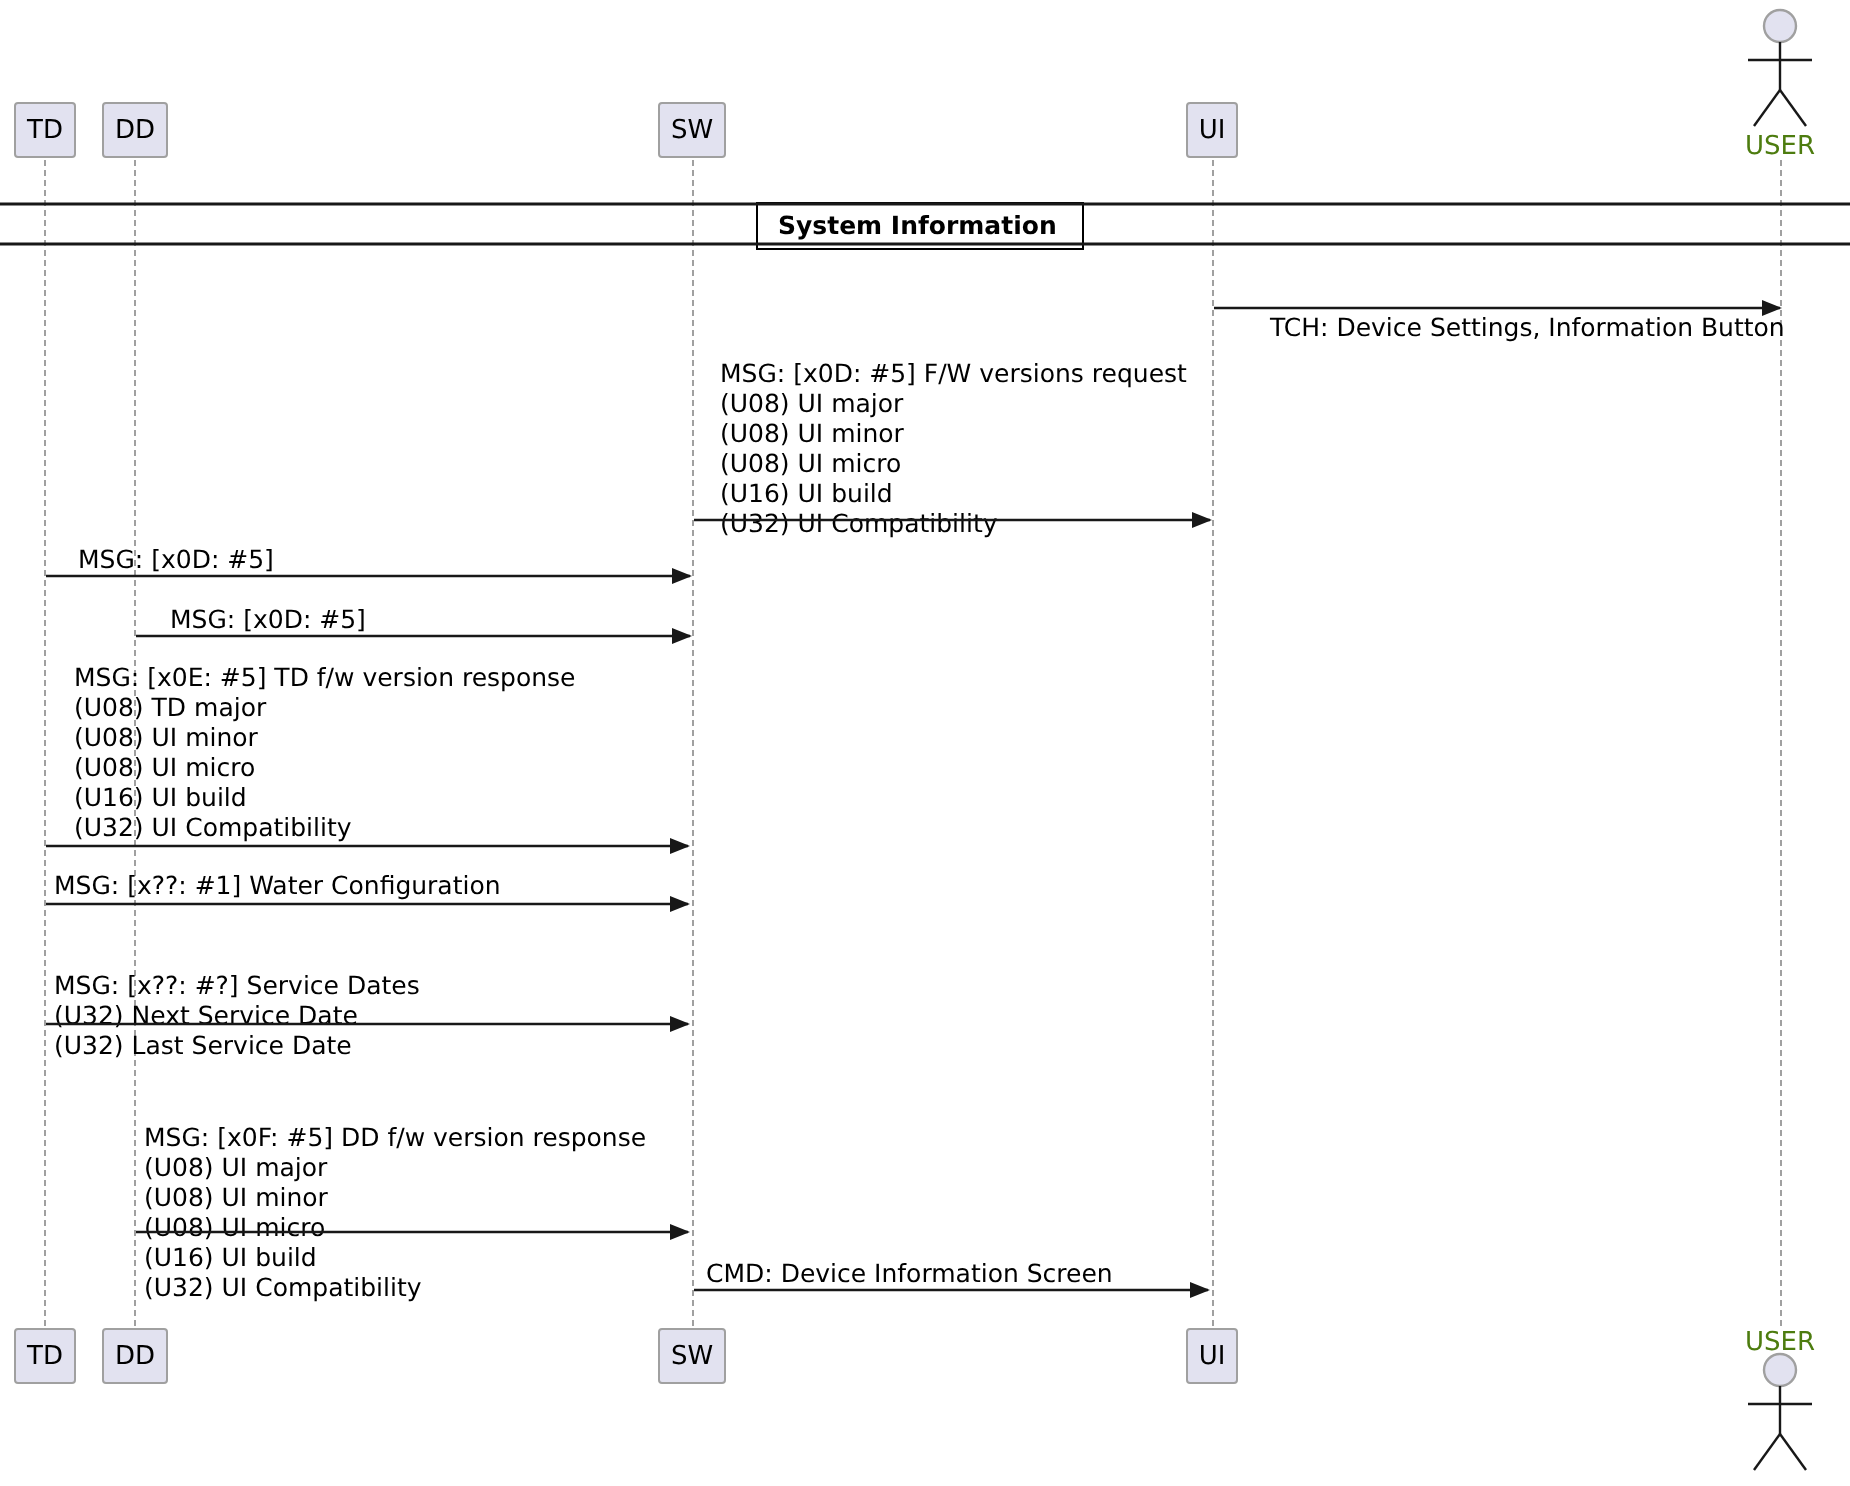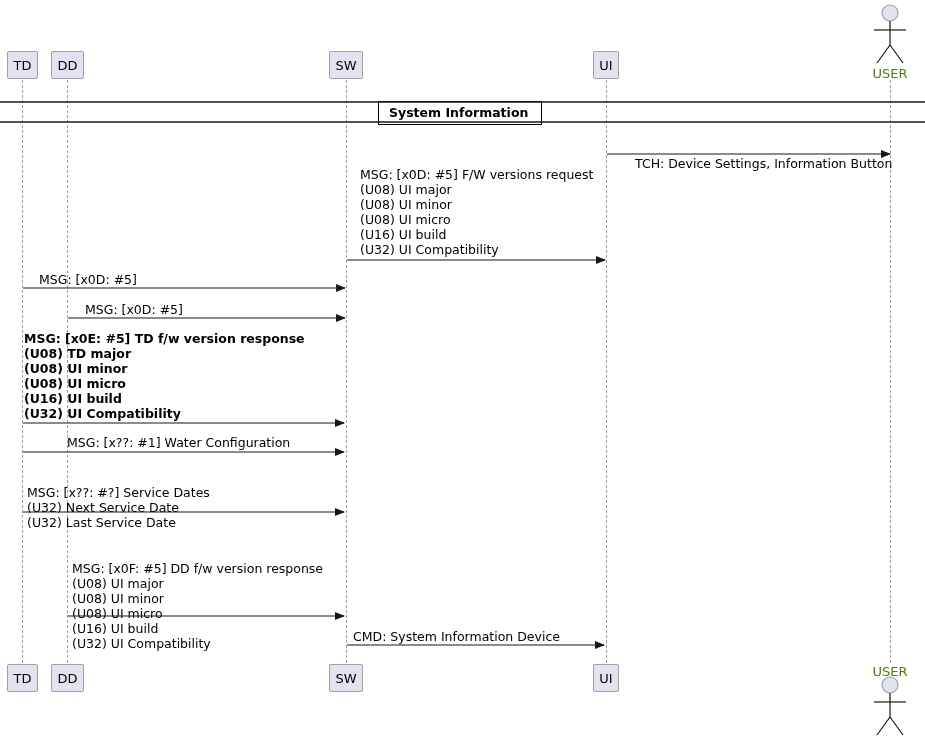--- a/index.html
+++ b/index.html
@@ -116,52 +116,52 @@
   <div class="actor-label" style="left:855px; top:664px; width:70px;">
     <span>USER</span>
   </div>
 
   <div class="group-label" style="left:378px; top:101px; width:164px; height:24px;">
     <span>System Information</span>
   </div>
 
   <div class="msg-label" style="left:623px; top:156px;margin-left:12px;">TCH: Device Settings, Information Button</div>
 
-  <div class="msg-label" style="left:360px; top:167px;">MSG: [x0D: #5] F/W versions request
+  <div class="msg-label" style="left:360px; top:179px;">MSG: [x0D: #5] F/W versions request
 (U08) UI major
 (U08) UI minor
 (U08) UI micro
 (U16) UI build
 (U32) UI Compatibility</div>
 
   <div class="msg-label" style="left:39px; top:272px;">MSG: [x0D: #5]</div>
 
   <div class="msg-label" style="left:85px; top:302px;">MSG: [x0D: #5]</div>
 
-  <div class="msg-label" style="left:24px; top:331px;font-weight:bold;">MSG: [x0E: #5] TD f/w version response
+  <div class="msg-label" style="left:37px; top:331px;">MSG: [x0E: #5] TD f/w version response
 (U08) TD major
 (U08) UI minor
 (U08) UI micro
 (U16) UI build
 (U32) UI Compatibility</div>
 
-  <div class="msg-label" style="left:27px; top:435px;margin-left:40px;">MSG: [x??: #1] Water Configuration</div>
+  <div class="msg-label" style="left:27px; top:435px;">MSG: [x??: #1] Water Configuration</div>
 
   <div class="msg-label" style="left:27px; top:465px;margin-top:20px;">MSG: [x??: #?] Service Dates
 (U32) Next Service Date
 (U32) Last Service Date</div>
 
   <div class="msg-label" style="left:72px; top:524px;margin-top:37px;">MSG: [x0F: #5] DD f/w version response
 (U08) UI major
 (U08) UI minor
 (U08) UI micro
 (U16) UI build
 (U32) UI Compatibility</div>
 
-  <div class="msg-label" style="left:353px; top:629px;">CMD: System Information Device</div>
+  <div class="msg-label" style="left:353px; top:629px;">CMD: Device Information Screen</div>
 
   <svg class="overlay" viewBox="0 0 925 743" xmlns="http://www.w3.org/2000/svg">
     <defs>
       <marker id="arrowR" markerWidth="10" markerHeight="8" refX="9" refY="4" orient="auto" markerUnits="userSpaceOnUse">
         <path d="M0,0 L10,4 L0,8 z" fill="#181818"></path>
       </marker>
       <marker id="arrowL" markerWidth="10" markerHeight="8" refX="1" refY="4" orient="auto" markerUnits="userSpaceOnUse">
         <path d="M10,0 L0,4 L10,8 z" fill="#181818"></path>
       </marker>
     </defs>

